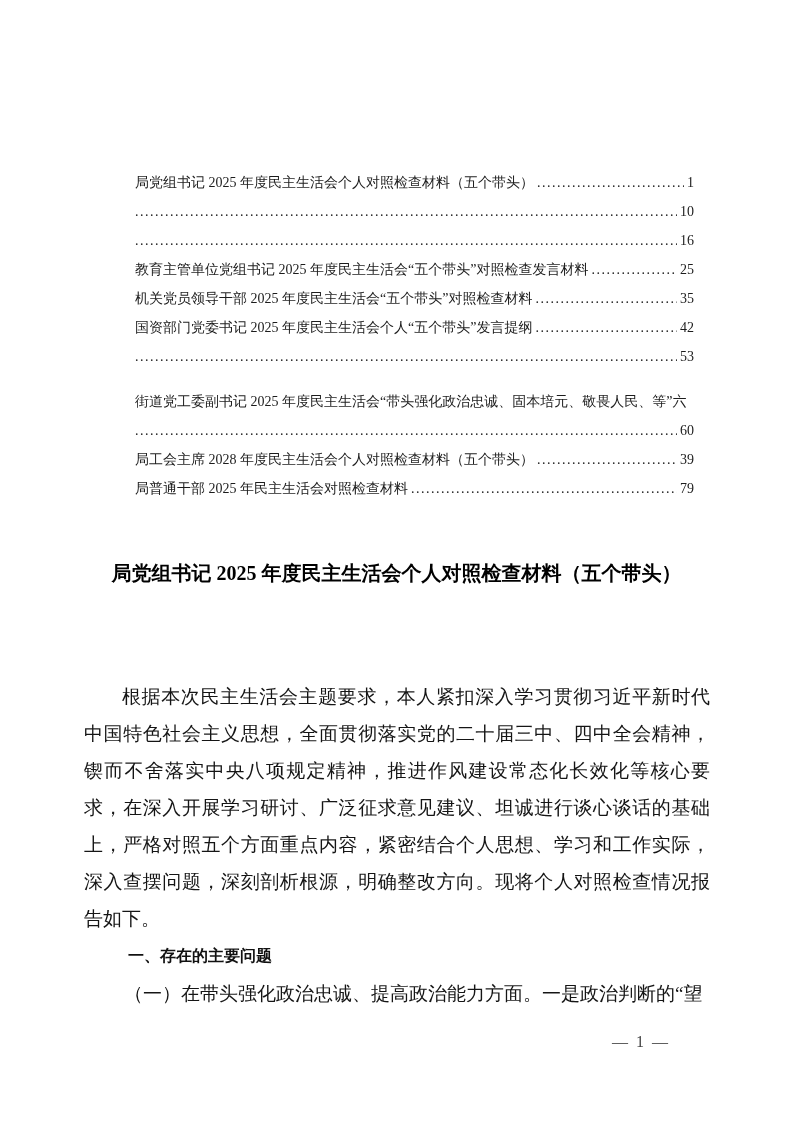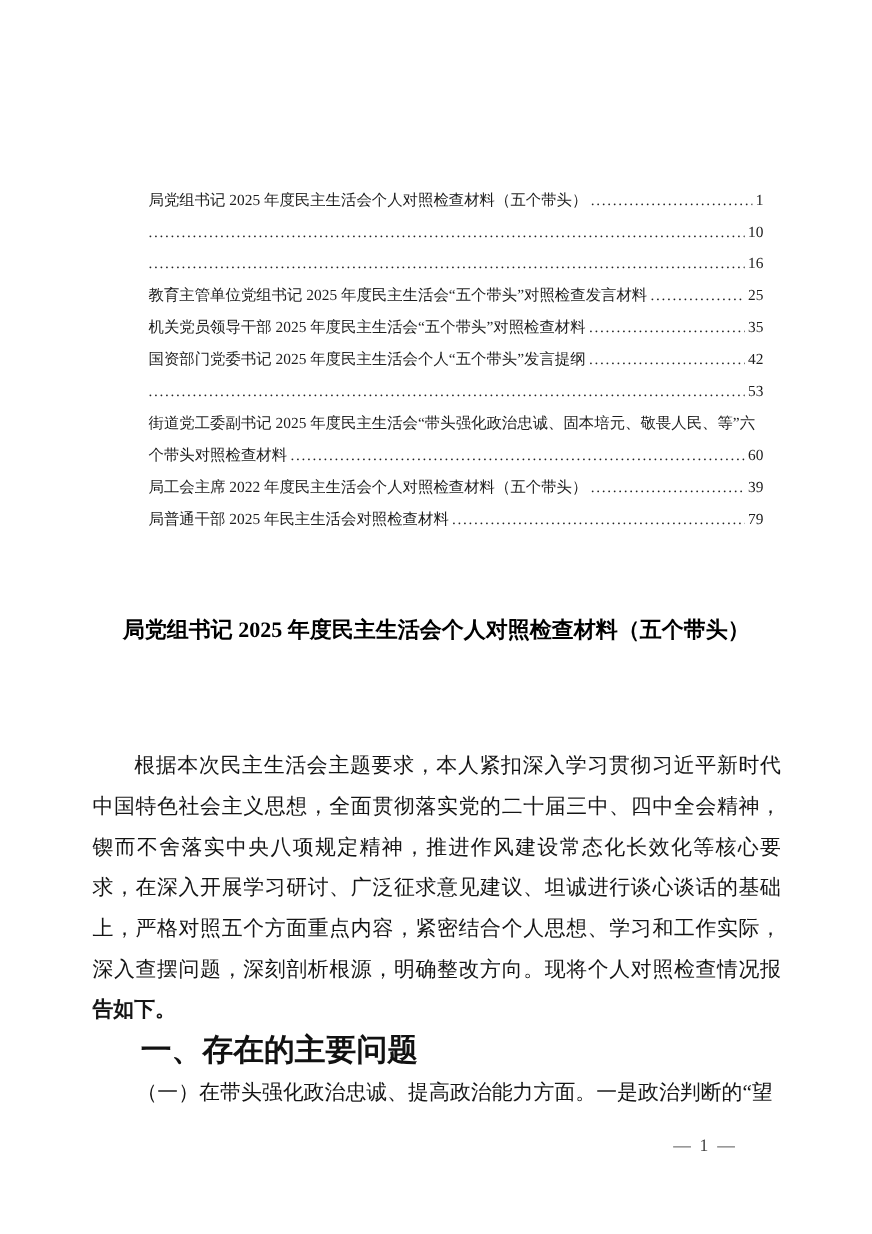--- a/index.html
+++ b/index.html
@@ -13,21 +13,21 @@
   }
   
   .toc{
     position:absolute;left:135px;top:168px;width:577px;
     font-size:14px;line-height:29px;
     
     font-family:"Liberation Serif",sans-serif;
     color:#1c1c1c;
   }
   .toc-row{display:flex;align-items:baseline;height:29px;padding-right:18px;}
-  .toc-row.full{padding-right:0;}
+  .toc-row.full{padding-right:0;margin-top:16px;}
   .toc-text{white-space:nowrap;flex:0 0 auto;padding-right:3px;}
   .toc-text.longline{overflow:visible;}
   .dots{
     flex:1 1 auto;min-width:0;overflow:hidden;white-space:nowrap;
     letter-spacing:1.5px;color:#222;
     font-family:"Liberation Serif",serif;
   }
   .toc-page{flex:0 0 auto;padding-left:3px;font-family:"Liberation Serif",serif;}
   
   .doc-title{
@@ -42,24 +42,24 @@
     position:absolute;top:678px;left:84px;width:626px;
     font-size:19px;color:#151515;
     font-family:"Liberation Serif",serif;
   }
   .body-line{
     height:37px;line-height:37px;
     text-align:justify;text-align-last:justify;
     white-space:nowrap;
   }
   .body-line.indent{text-indent:38px;}
-  .body-line.last{text-align-last:left;font-weight:bold;}
+  .body-line.last{text-align-last:left;}
   .section-heading{
     height:38px;line-height:38px;
-    font-size:28px;font-weight:700;
+    font-size:16px;font-weight:700;
     font-family:"Liberation Serif",sans-serif;
     color:#111;
     text-indent:44px;
   }
   .subsection-line{
     height:38px;line-height:38px;
     font-size:19px;
     text-indent:40px;white-space:nowrap;
     color:#151515;
   }
@@ -106,26 +106,25 @@
       <span class="toc-page">42</span>
     </div>
     <div class="toc-row">
       <span class="dots">................................................................................................................................................................</span>
       <span class="toc-page">53</span>
     </div>
     <div class="toc-row full">
       <span class="toc-text longline">街道党工委副书记 2025 年度民主生活会“带头强化政治忠诚、固本培元、敬畏人民、等”六</span>
     </div>
     <div class="toc-row">
-      <span class="toc-text">个带头对照检查材料</span>
       <span class="dots">................................................................................................................................................................</span>
       <span class="toc-page">60</span>
     </div>
     <div class="toc-row">
-      <span class="toc-text">局工会主席 2022 年度民主生活会个人对照检查材料（五个带头）</span>
+      <span class="toc-text">局工会主席 2028 年度民主生活会个人对照检查材料（五个带头）</span>
       <span class="dots">................................................................................................................................................................</span>
       <span class="toc-page">39</span>
     </div>
     <div class="toc-row">
       <span class="toc-text">局普通干部 2025 年民主生活会对照检查材料</span>
       <span class="dots">................................................................................................................................................................</span>
       <span class="toc-page">79</span>
     </div>
   </nav>
 

